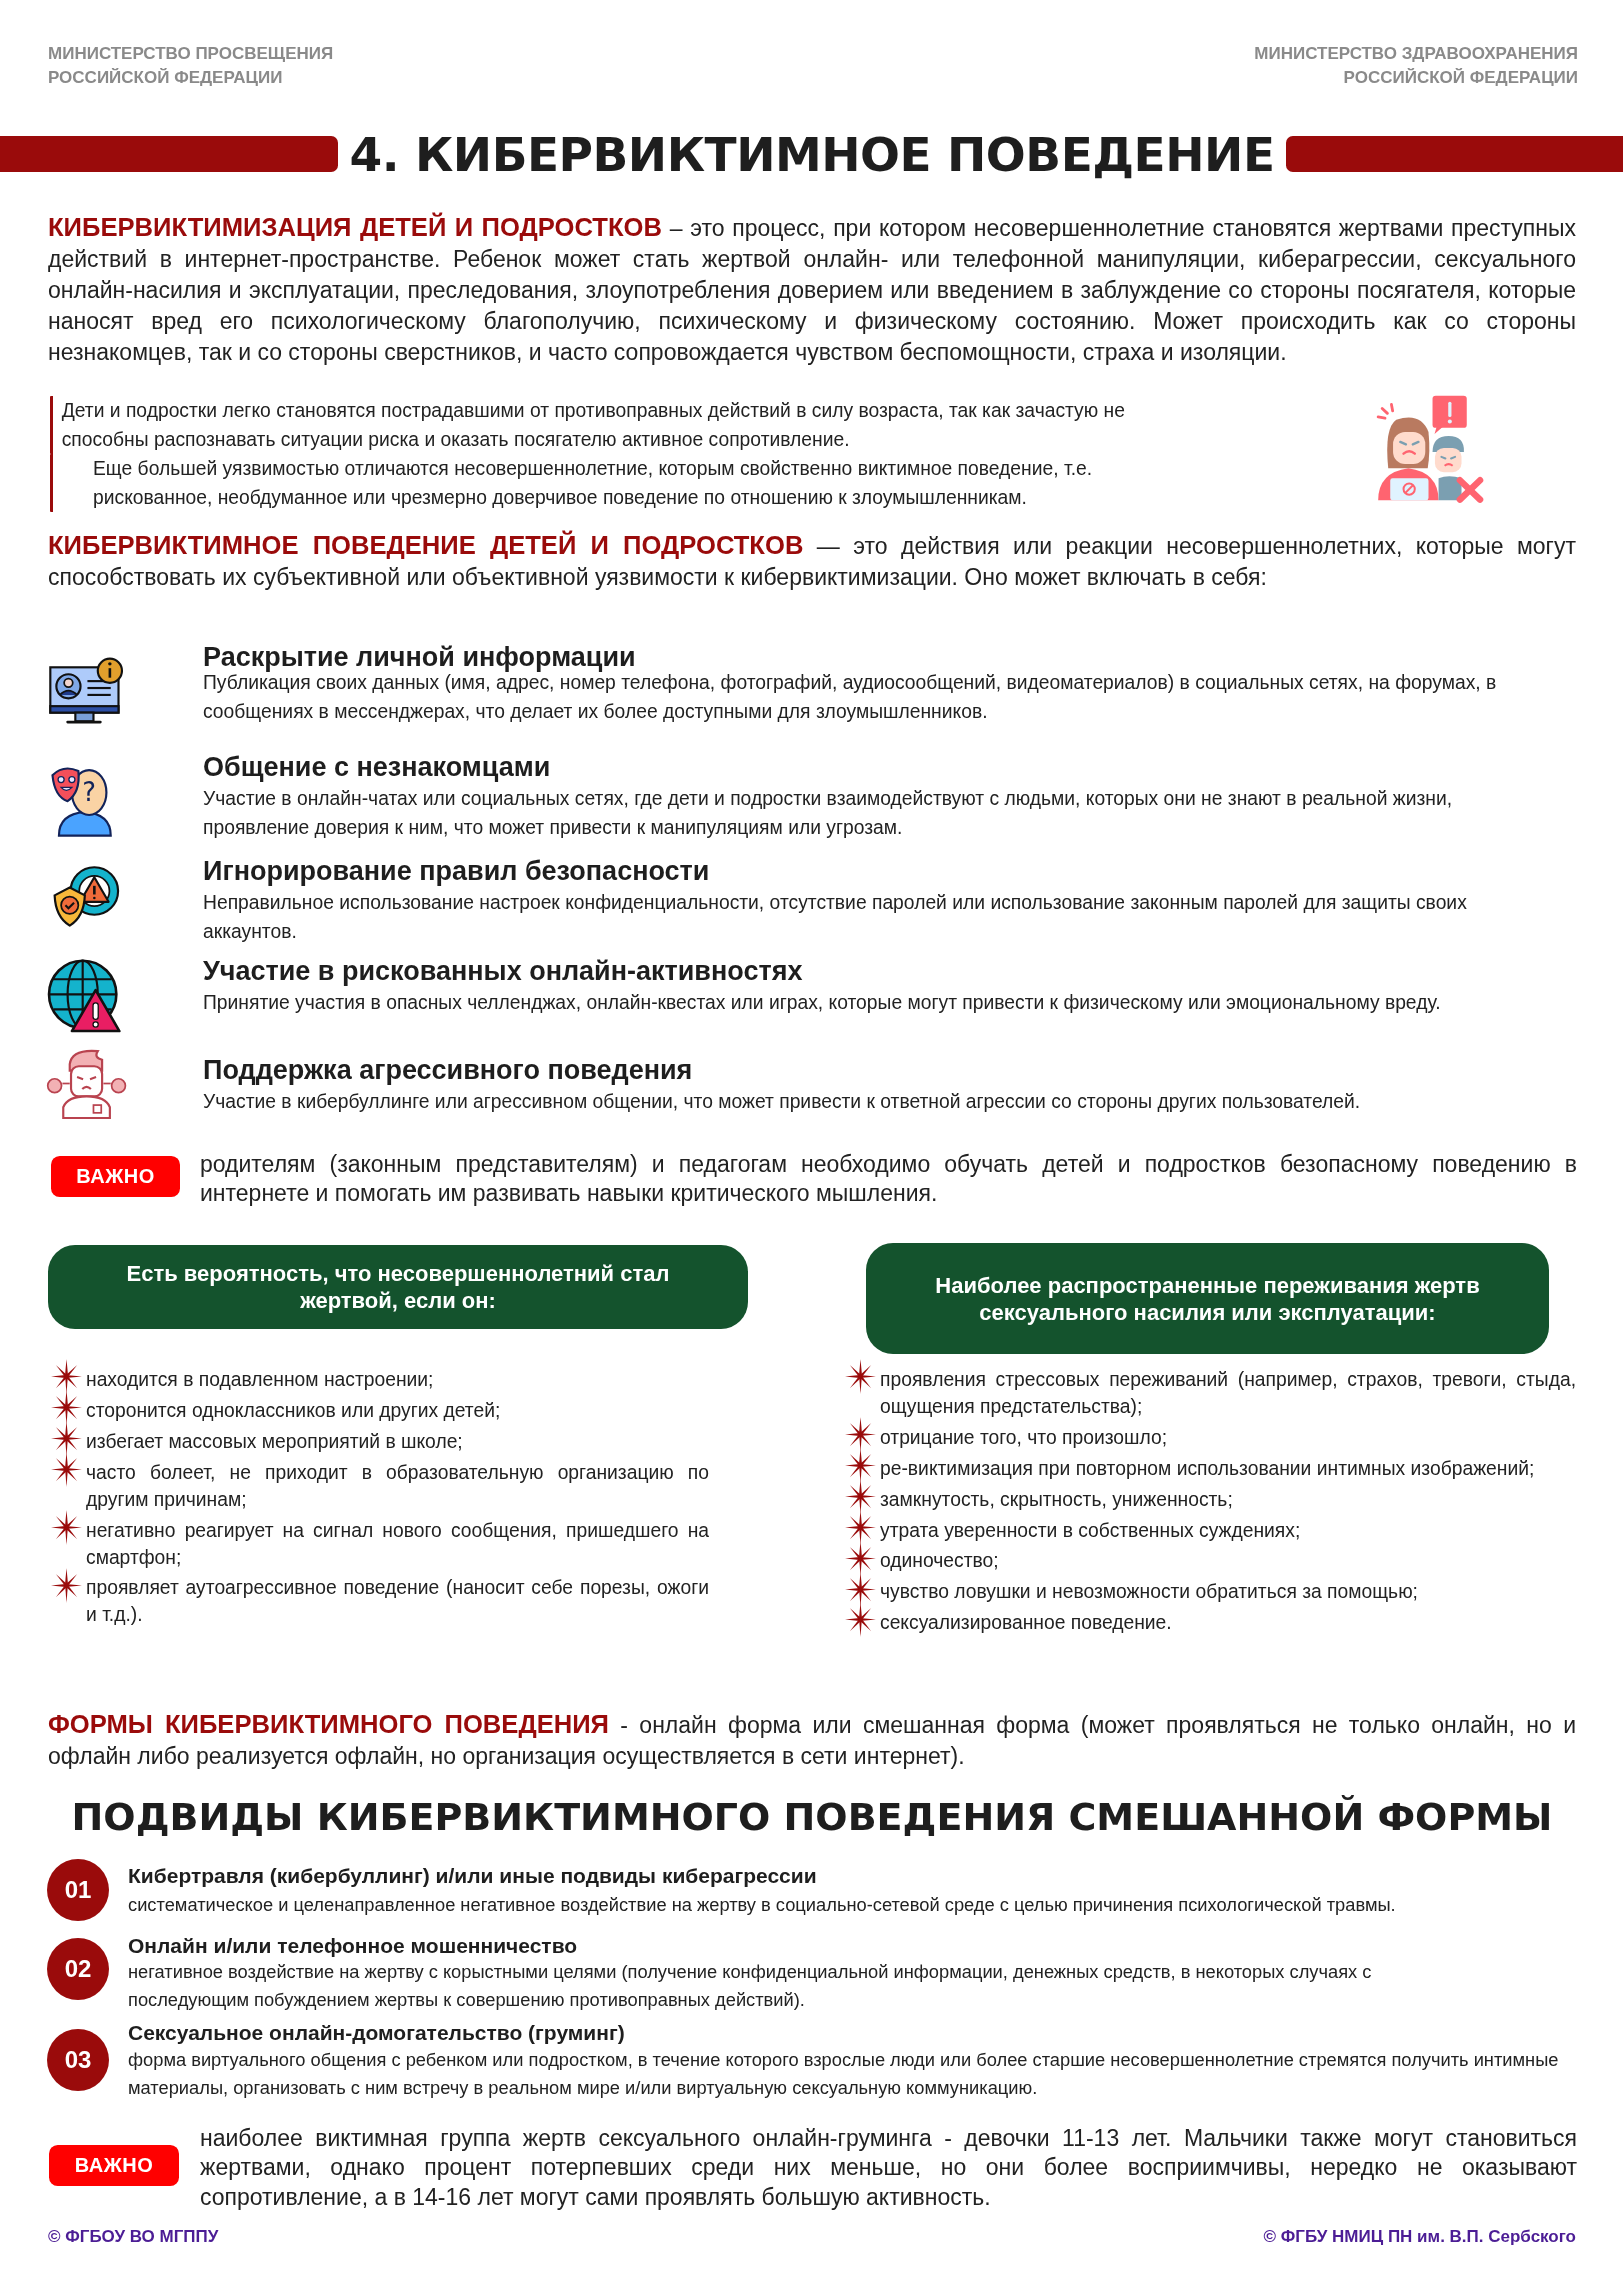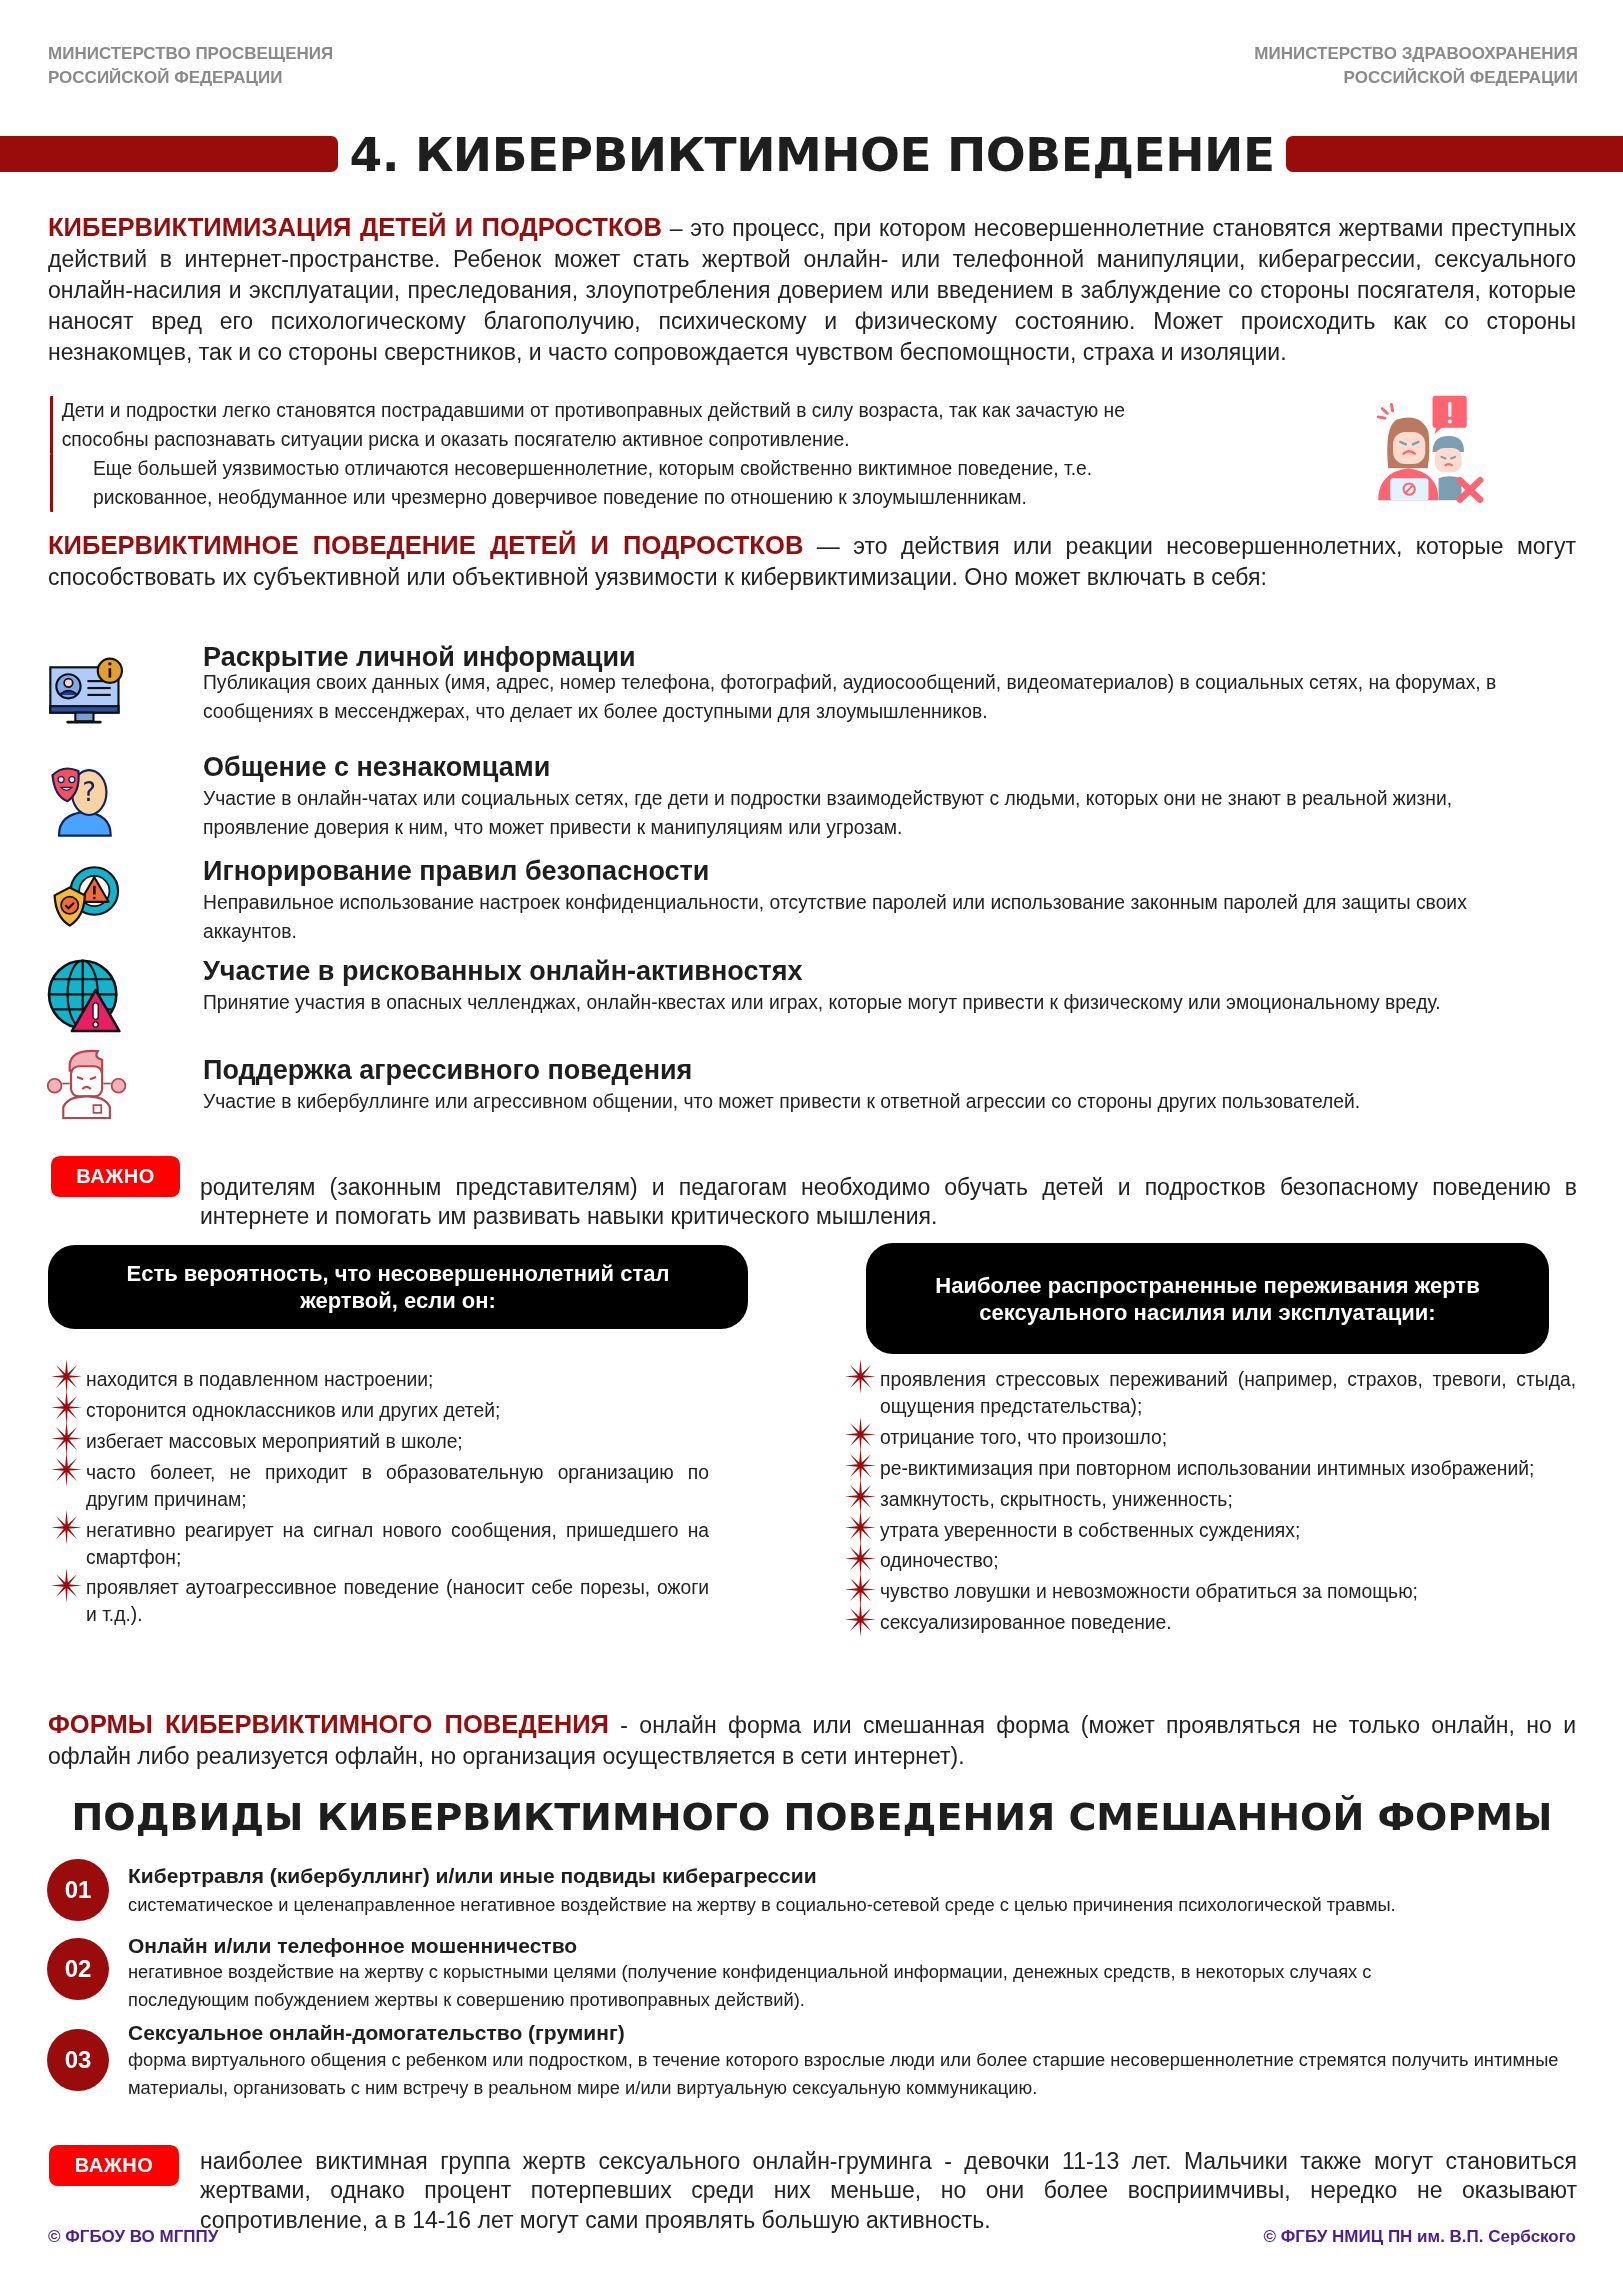--- a/index.html
+++ b/index.html
@@ -14,22 +14,22 @@
   .title-bar.r { right: 0; width: 338px; border-radius: 6.8px 0 0 6.8px; }
   .main-title { top: 126px; left: 338px; width: 948px; text-align: center; font-family: "DejaVu Sans", sans-serif; font-weight: bold; font-size: 47px; letter-spacing: -0.5px; color: #1e1e1e; line-height: 58px; }
   .para { left: 48px; width: 1528px; font-size: 23px; line-height: 31px; text-align: justify; color: #222; }
   .para .red { color: #9a0b0b; font-weight: bold; font-size: 25.6px; }
   .quote { left: 50px; width: 1158px; font-size: 19.3px; line-height: 29px; color: #222; padding-left: 8.7px; border-left: 3.4px solid #9a0b0b; border-radius: 1px; }
   .hero-icon { left: 1356px; top: 384px; width: 145px; height: 128px; }
   .item-icon { left: 46px; width: 92px; height: 82px; }
   .item-title { left: 203px; font-size: 27px; font-weight: bold; color: #1e1e1e; line-height: 27px; }
   .item-desc { left: 203px; width: 1351px; font-size: 19.3px; line-height: 29px; color: #222; }
   .badge { background: #ff0000; color: #fff; font-weight: bold; font-size: 20px; border-radius: 8.7px; display: flex; align-items: center; justify-content: center; letter-spacing: 0.5px; }
-  .note { font-size: 23px; line-height: 29.4px; color: #222; text-align: justify; margin-top: 23px; }
-  .box-head { background: #000000; color: #fff; font-weight: bold; font-size: 22px; line-height: 27px; border-radius: 27px; display: flex; align-items: center; justify-content: center; text-align: center; padding: 16px 29px; }
+  .note { font-size: 23px; line-height: 29.4px; color: #222; text-align: justify; }
+  .box-head { background: #14532d; color: #fff; font-weight: bold; font-size: 22px; line-height: 27px; border-radius: 27px; display: flex; align-items: center; justify-content: center; text-align: center; padding: 16px 29px; }
   .list { font-size: 19.3px; line-height: 27px; color: #222; }
   .list li { list-style: none; position: relative; padding-left: 38px; margin-bottom: 3.9px; text-align: justify; }
   .star { position: absolute; left: 2.9px; top: -6.8px; width: 31px; height: 35px; }
   .sub-title { top: 1795px; left: 0; width: 1624px; text-align: center; font-family: "DejaVu Sans", sans-serif; font-weight: bold; font-size: 38px; color: #1e1e1e; }
   .num { left: 47px; width: 62px; height: 62px; border-radius: 50%; background: #9a0b0b; color: #fff; font-weight: bold; font-size: 24px; display: flex; align-items: center; justify-content: center; }
   .sub-h { left: 128px; font-size: 21px; font-weight: bold; line-height: 27px; }
   .sub-d { left: 128px; width: 1448px; font-size: 18.3px; line-height: 28px; color: #222; }
   .footer { top: 2227px; font-weight: bold; color: #4c1d95; font-size: 17px; }
 </style>
 </head>

